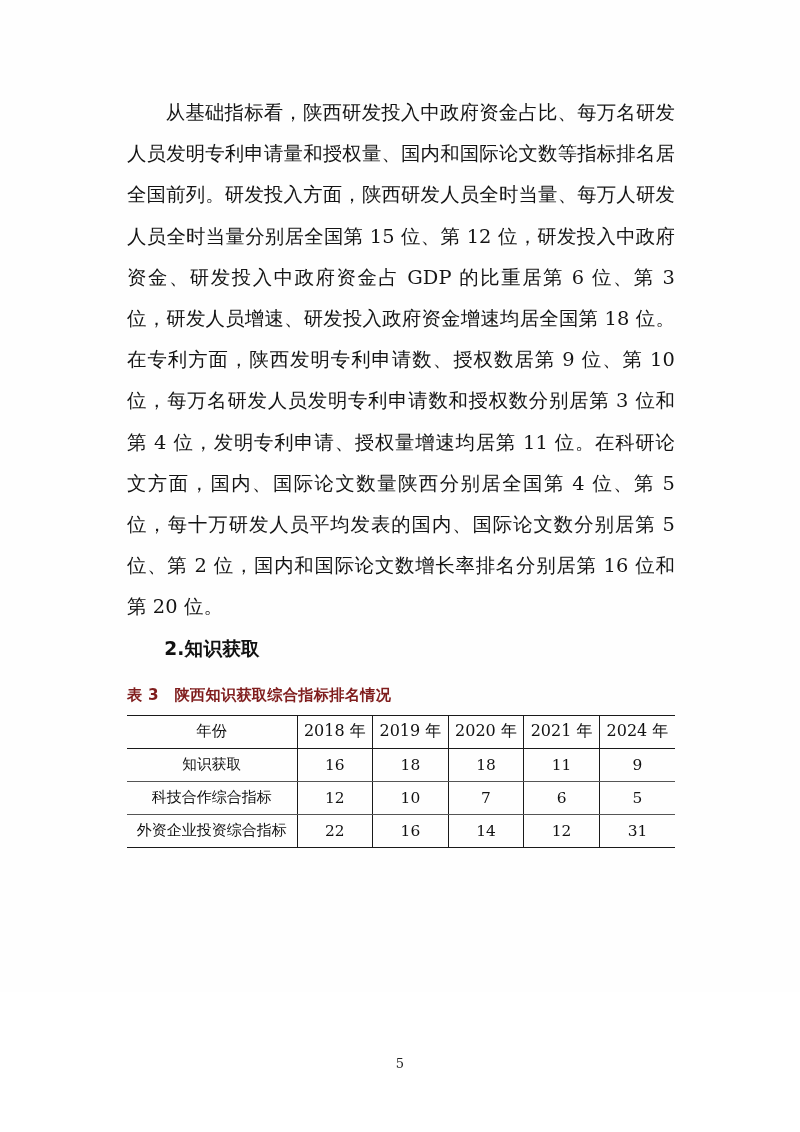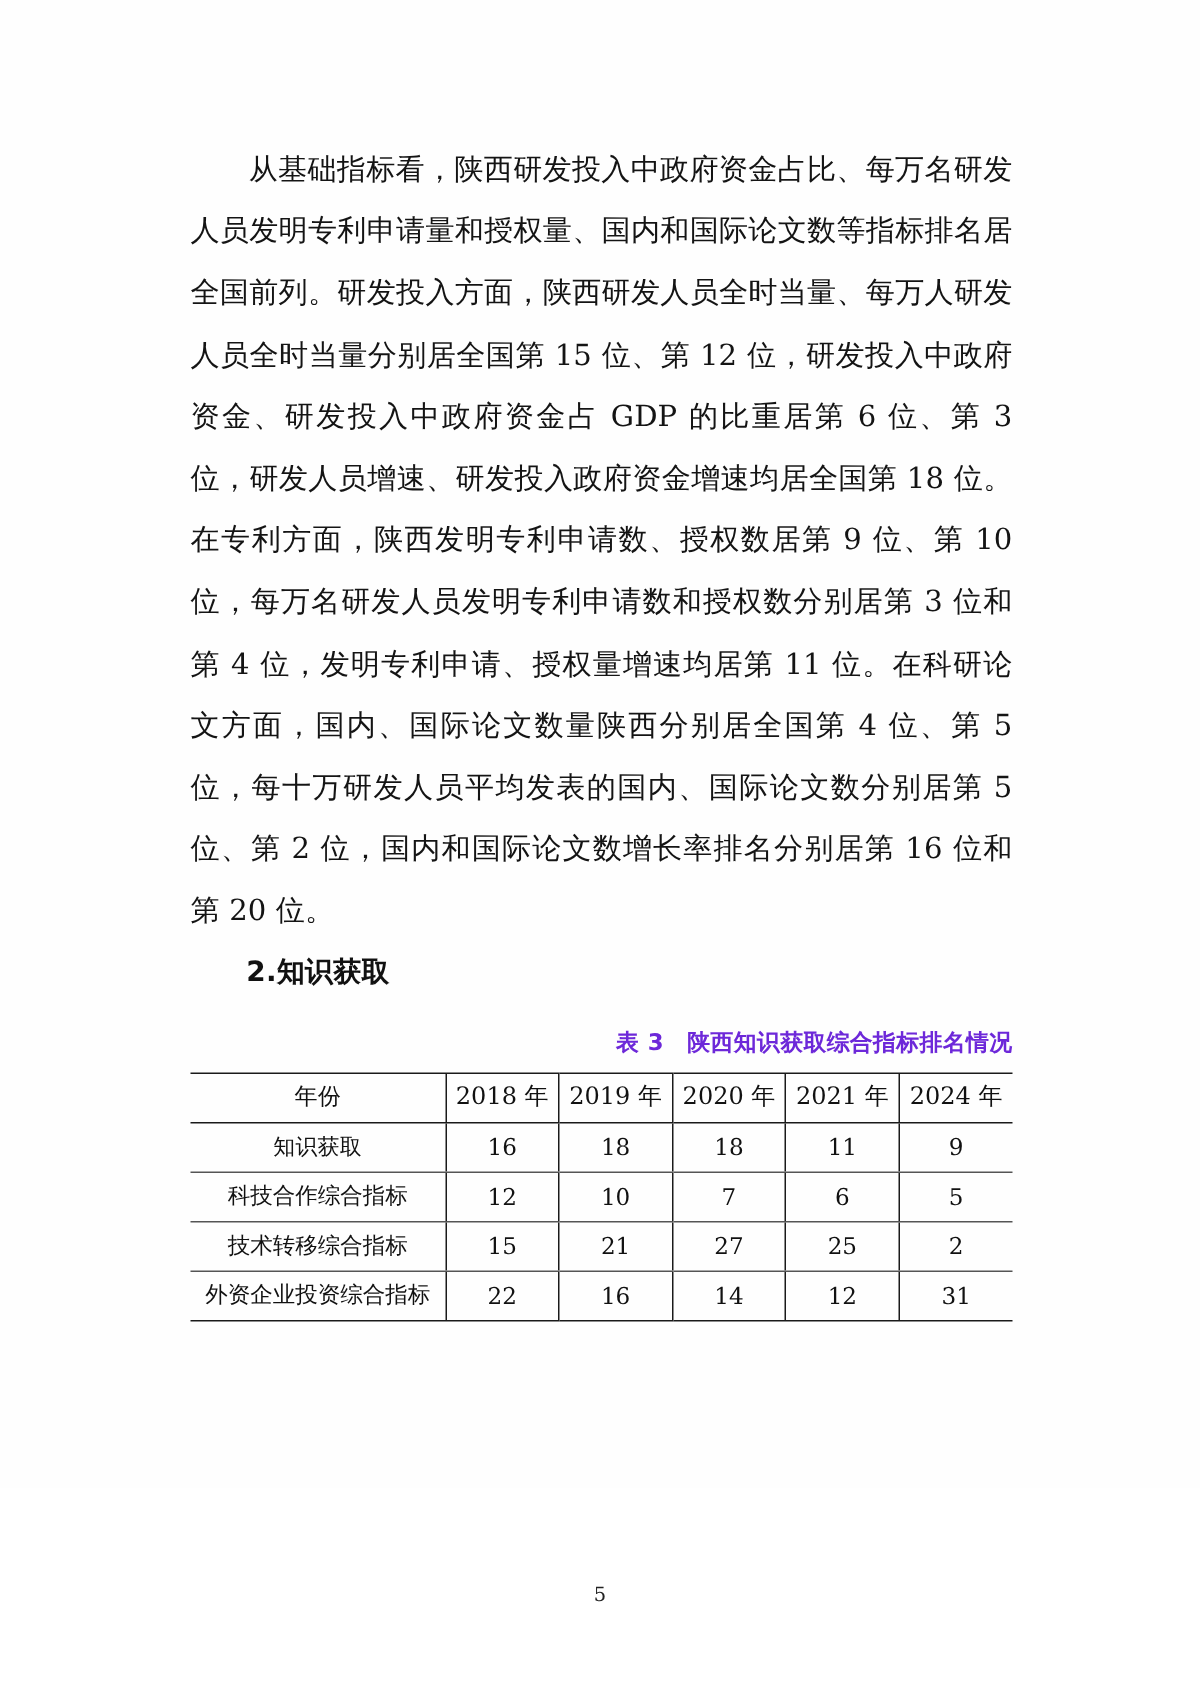--- a/index.html
+++ b/index.html
@@ -62,22 +62,22 @@
   }
 
   
   .table-block {
     margin-top: 16px;
   }
   .table-caption {
     font-family: "DejaVu Sans", "Liberation Sans", sans-serif;
     font-weight: bold;
     font-size: 15.2px;
-    text-align: right;
-    color: #6d28d9;
+    text-align: left;
+    color: #7f1d1d;
     letter-spacing: 0.3px;
     padding-bottom: 9px;
   }
 
   table.rank-table {
     width: 548px;
     border-collapse: collapse;
     table-layout: fixed;
     font-family: "DejaVu Serif", "Liberation Serif", serif;
     font-size: 15.2px;
@@ -194,28 +194,20 @@
             <td class="num vr">9</td>
           </tr>
           <tr class="sub-row">
             <td class="label-sub">科技合作综合指标</td>
             <td class="num vr">12</td>
             <td class="num vr">10</td>
             <td class="num vr">7</td>
             <td class="num vr">6</td>
             <td class="num vr">5</td>
           </tr>
-          <tr class="sub-row">
-            <td class="label-sub">技术转移综合指标</td>
-            <td class="num vr">15</td>
-            <td class="num vr">21</td>
-            <td class="num vr">27</td>
-            <td class="num vr">25</td>
-            <td class="num vr">2</td>
-          </tr>
           <tr class="last-row">
             <td class="label-sub">外资企业投资综合指标</td>
             <td class="num vr">22</td>
             <td class="num vr">16</td>
             <td class="num vr">14</td>
             <td class="num vr">12</td>
             <td class="num vr">31</td>
           </tr>
         </tbody>
       </table>

